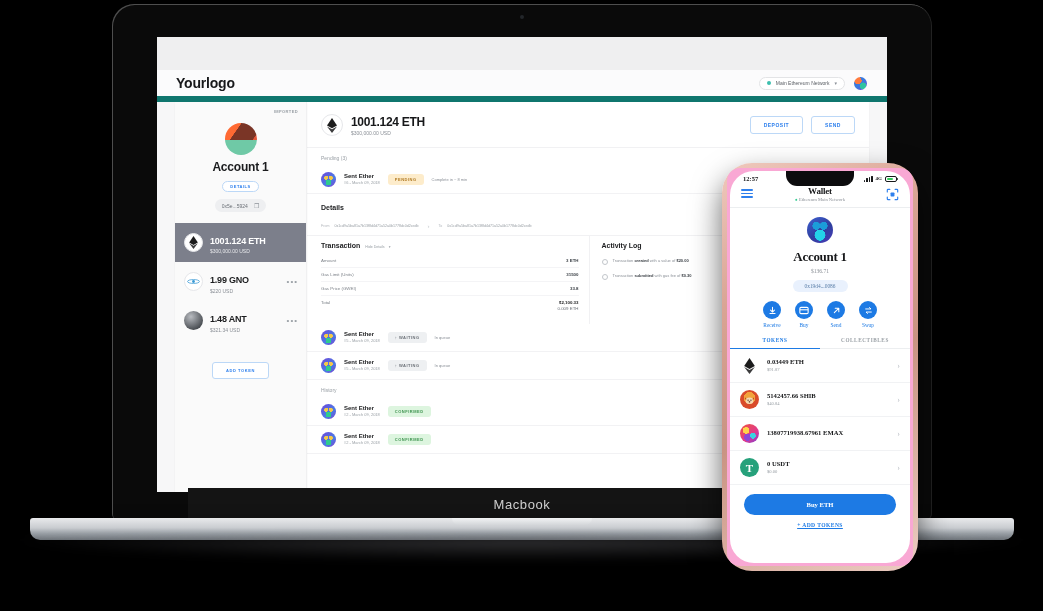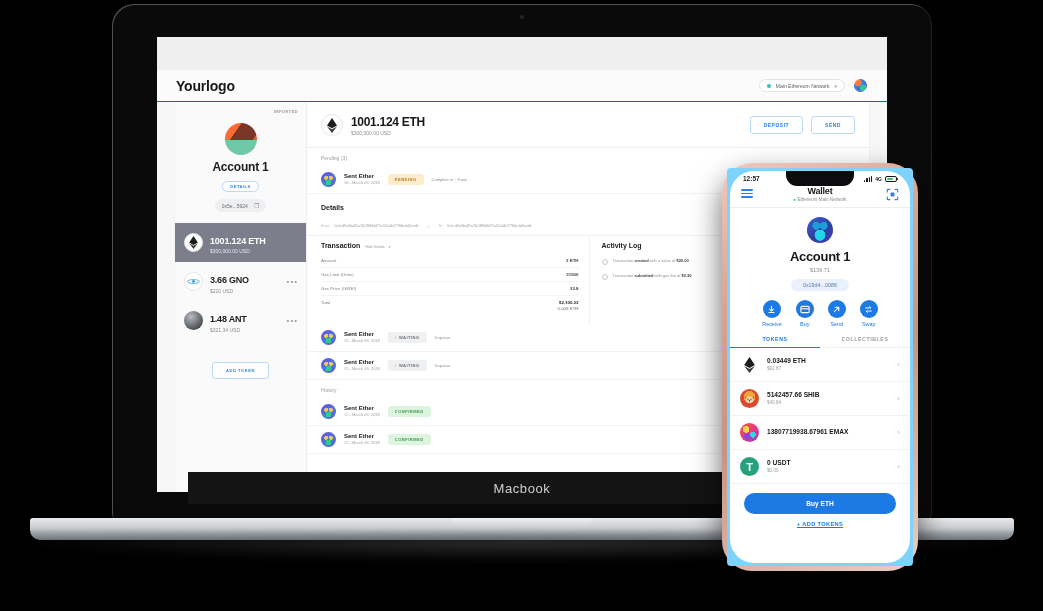--- a/index.html
+++ b/index.html
@@ -21,21 +21,21 @@
   }
   .laptop-cam {
     position: absolute; left: 50%; top: 11px; width: 4px; height: 4px; margin-left: -2px;
     background: #23262a; border-radius: 50%;
   }
   .laptop-screen {
     position: absolute; left: 45px; top: 33px; width: 730px; height: 455px;
     background: #f7f7f8; overflow: hidden;
   }
   .laptop-hinge {
-    position: absolute; left: 76px; top: 468px; width: 668px; height: 32px;
+    position: absolute; left: 76px; top: 484px; width: 668px; height: 32px;
     background: #141414;
     display: flex; align-items: center; justify-content: center;
   }
   .macbook-label {
     color: #cfcfcf; font-size: 13px; letter-spacing: .6px;
   }
   .laptop-base {
     position: absolute; left: 30px; top: 518px; width: 984px; height: 22px;
     background: linear-gradient(180deg,#e9eaec 0%,#c9ccd0 45%,#9aa0a6 70%,#6f757b 100%);
     border-radius: 3px 3px 10px 10px;
@@ -53,21 +53,21 @@
     filter: blur(4px);
   }
 
   
   .app-topbar {
     height: 33px; background: #efeff0; width: 100%;
   }
   .app-header {
     height: 32px; background: #fbfbfc;
     display: flex; align-items: center; padding: 0 20px 0 19px;
-    border-bottom: 1px solid #0f766e;
+    border-bottom: 6px solid #0f766e;
   }
   .brand { font-size: 14px; font-weight: 700; color: #17181a; letter-spacing: -.2px; }
   .header-right { margin-left: auto; display: flex; align-items: center; gap: 9px; }
   .network-pill {
     display: flex; align-items: center; gap: 5px;
     height: 13px; padding: 0 7px;
     border: 1px solid #e3e4e6; border-radius: 8px; background: #fff;
   }
   .net-dot { width: 4px; height: 4px; border-radius: 50%; background: #3cbfae; }
   .net-label { font-size: 5px; color: #5c6066; white-space: nowrap; }
@@ -240,21 +240,21 @@
   
   .phone { position: absolute; left: 722px; top: 163px; width: 196px; height: 408px; }
   .phone-frame {
     position: absolute; inset: 0;
     background: linear-gradient(150deg,#efc9bd 0%,#d9a494 28%,#c99382 55%,#eccdc2 100%);
     border-radius: 30px;
     box-shadow: 0 14px 30px rgba(0,0,0,.6);
   }
   .phone-inner {
     position: absolute; left: 5px; top: 5px; right: 5px; bottom: 5px;
-    background: #7dd3fc; border-radius: 4px;
+    background: #f9a8d4; border-radius: 13px; font-family: Liberation Serif, serif;
   }
   .phone-screen {
     position: absolute; left: 3px; top: 3px; right: 3px; bottom: 3px;
     background: #fff; border-radius: 24px; overflow: hidden;
   }
   .phone-notch {
     position: absolute; left: 50%; top: 0; margin-left: -34px;
     width: 68px; height: 15px; background: #0c0c0e;
     border-radius: 0 0 11px 11px; z-index: 5;
   }
@@ -421,21 +421,21 @@
             </div>
 
             <div class="token-row">
               <span class="tk-ic gno">
                 <svg width="13" height="9" viewBox="0 0 24 14" aria-hidden="true">
                   <ellipse cx="12" cy="7" rx="11" ry="3.6" fill="none" stroke="#3b9bd6" stroke-width="1.4"></ellipse>
                   <circle cx="12" cy="7" r="2.6" fill="#3b9bd6"></circle>
                 </svg>
               </span>
               <span class="tk-text">
-                <span class="tk-amt">3.66 GNO</span>
+                <span class="tk-amt">1.99 GNO</span>
                 <span class="tk-usd" style="display:block">$220 USD</span>
               </span>
               <span class="tk-dots">•••</span>
             </div>
 
             <div class="token-row">
               <span class="tk-ic ant"></span>
               <span class="tk-text">
                 <span class="tk-amt">1.48 ANT</span>
                 <span class="tk-usd" style="display:block">$321.34 USD</span>

